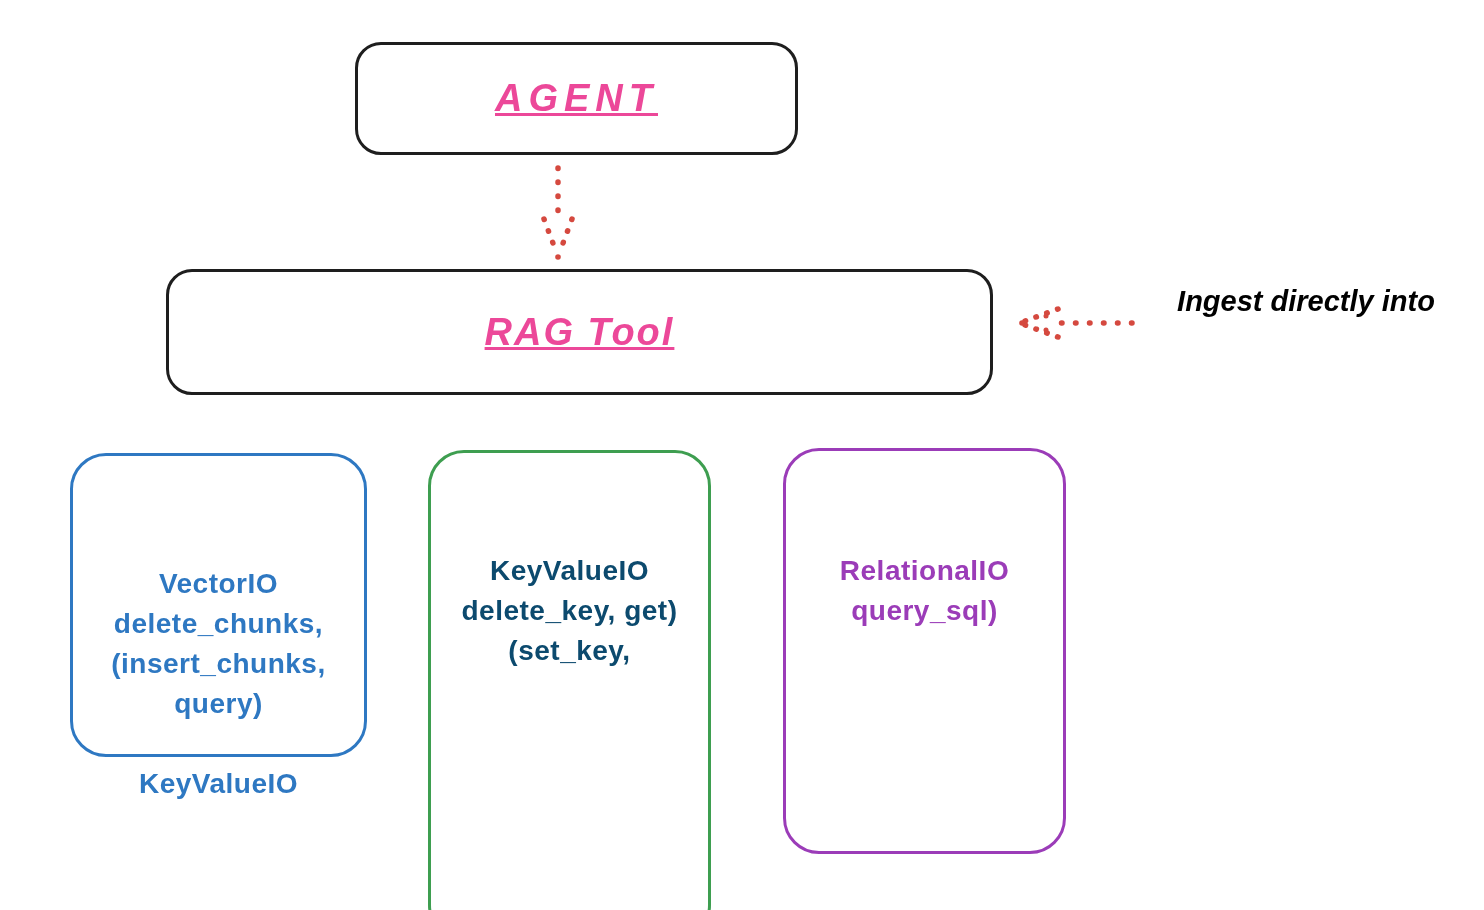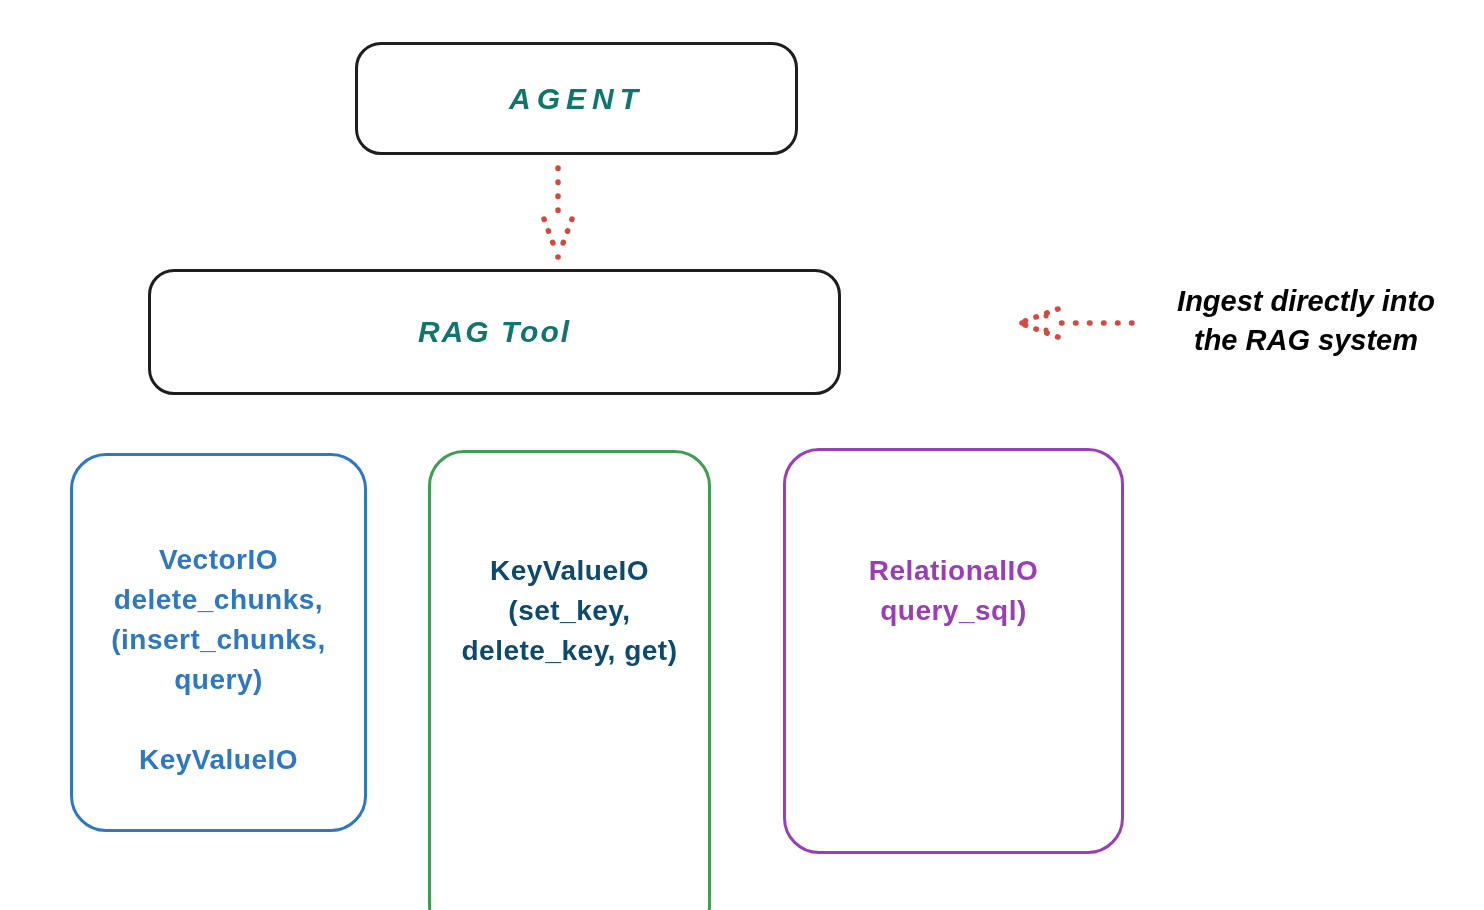--- a/index.html
+++ b/index.html
@@ -15,48 +15,49 @@
     position: absolute;
     box-sizing: border-box;
     border: 3.5px solid #1e1e1e;
     border-radius: 26px;
     display: flex;
     align-items: center;
     justify-content: center;
     background: #ffffff;
   }
   #agent-box  { left: 355px; top: 42px;  width: 443px; height: 113px; }
-  #rag-box    { left: 148px; top: 269px; width: 693px; height: 126px; }
+  #rag-box    { left: 166px; top: 269px; width: 827px; height: 126px; }
   .node-title {
-    font-size: 30px;
+    font-size: 38px;
     font-weight: 700;
     font-style: italic;
-    color: #0f766e;
+    color: #ec4899;
+    text-decoration: underline;
   }
   #agent-box .node-title { letter-spacing: 6px; }
   #rag-box .node-title   { letter-spacing: 2px; }
 
   .card {
     position: absolute;
     box-sizing: border-box;
     border: 3.5px solid;
     border-radius: 36px;
     text-align: center;
     background: #ffffff;
   }
   #vector-card {
-    left: 70px; top: 453px; width: 297px; height: 379px;
-    color: #2e78c2; border-color: #2e78c2; padding-top: 84px;
+    left: 70px; top: 453px; width: 297px; height: 304px;
+    color: #2e78c2; border-color: #2e78c2; padding-top: 108px;
   }
   #keyvalue-card {
     left: 428px; top: 450px; width: 283px; height: 491px;
     color: #0c4a6e; border-color: #3e9e50; padding-top: 98px;
   }
   #relational-card {
-    left: 783px; top: 448px; width: 341px; height: 406px;
+    left: 783px; top: 448px; width: 283px; height: 406px;
     color: #9b3cb8; border-color: #9b3cb8; padding-top: 100px;
   }
   .card .line {
     font-size: 28px;
     font-weight: 700;
     line-height: 40px;
     letter-spacing: 0.5px;
   }
   .card .spacer { height: 40px; }
 
@@ -96,36 +97,35 @@
   <line x1="120" y1="21" x2="46" y2="21" fill="none" stroke-width="5.5" stroke-linecap="round" stroke-dasharray="0.5 13.5" stroke="#d5493f"></line>
   <line x1="46" y1="7" x2="13" y2="19" fill="none" stroke-width="5.5" stroke-linecap="round" stroke-dasharray="0.5 11" stroke="#d5493f"></line>
   <line x1="46" y1="35" x2="13" y2="23" fill="none" stroke-width="5.5" stroke-linecap="round" stroke-dasharray="0.5 11" stroke="#d5493f"></line>
   <circle cx="10" cy="21" r="2.8" fill="#d5493f"></circle>
   <circle cx="34" cy="14" r="2.5" fill="#d5493f"></circle>
   <circle cx="34" cy="28" r="2.5" fill="#d5493f"></circle>
 </svg>
 
 <div class="annotation">
   <div>Ingest directly into</div>
-  <div>the RAG system</div>
 </div>
 
 <div class="card" id="vector-card">
   <div class="line">VectorIO</div>
   <div class="line">delete_chunks,</div>
   <div class="line">(insert_chunks,</div>
   <div class="line">query)</div>
   <div class="spacer"></div>
   <div class="line">KeyValueIO</div>
 </div>
 
 <div class="card" id="keyvalue-card">
   <div class="line">KeyValueIO</div>
+  <div class="line">delete_key, get)</div>
   <div class="line">(set_key,</div>
-  <div class="line">delete_key, get)</div>
   <div class="spacer"></div>
 </div>
 
 <div class="card" id="relational-card">
   <div class="line">RelationalIO</div>
   <div class="line">query_sql)</div>
   <div class="spacer"></div>
 </div>
 
 </body></html>

